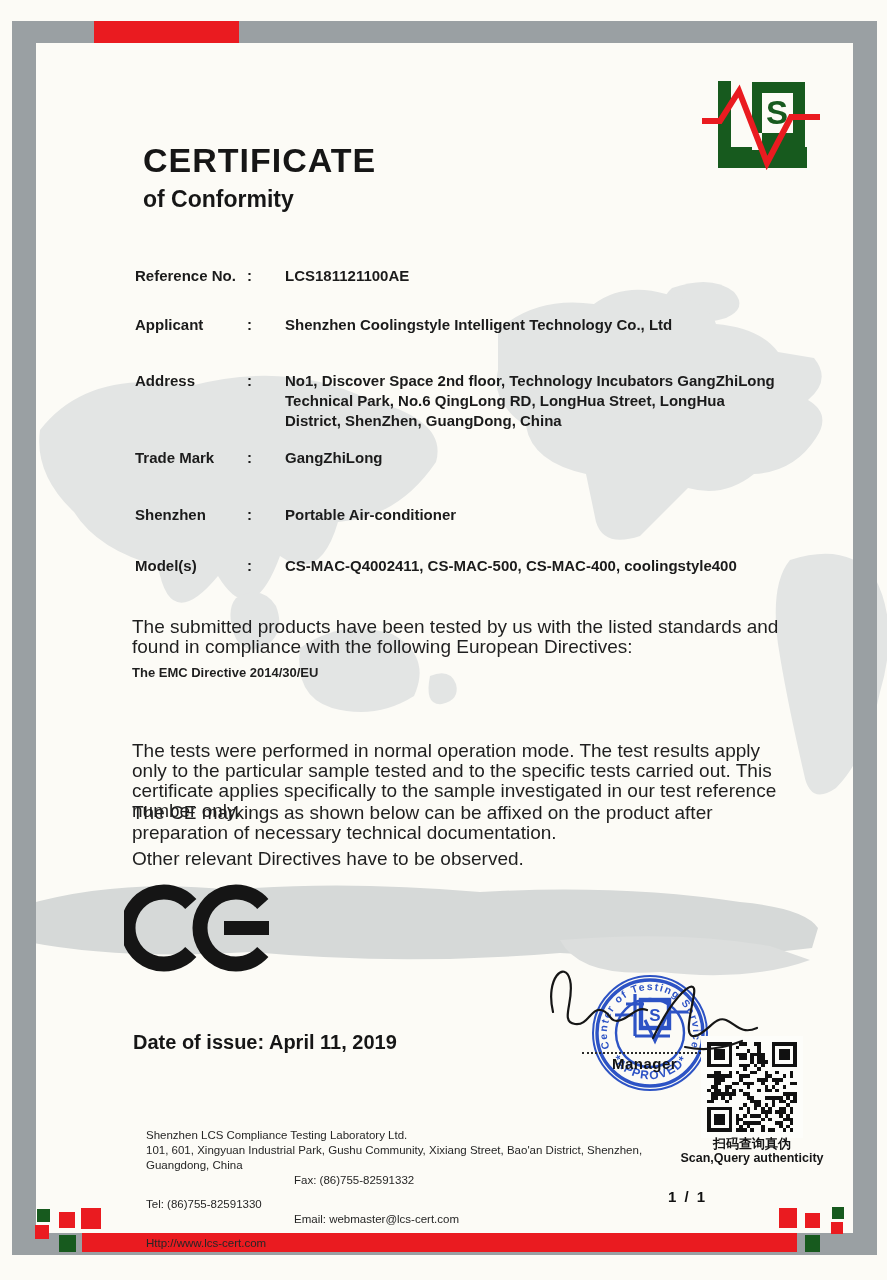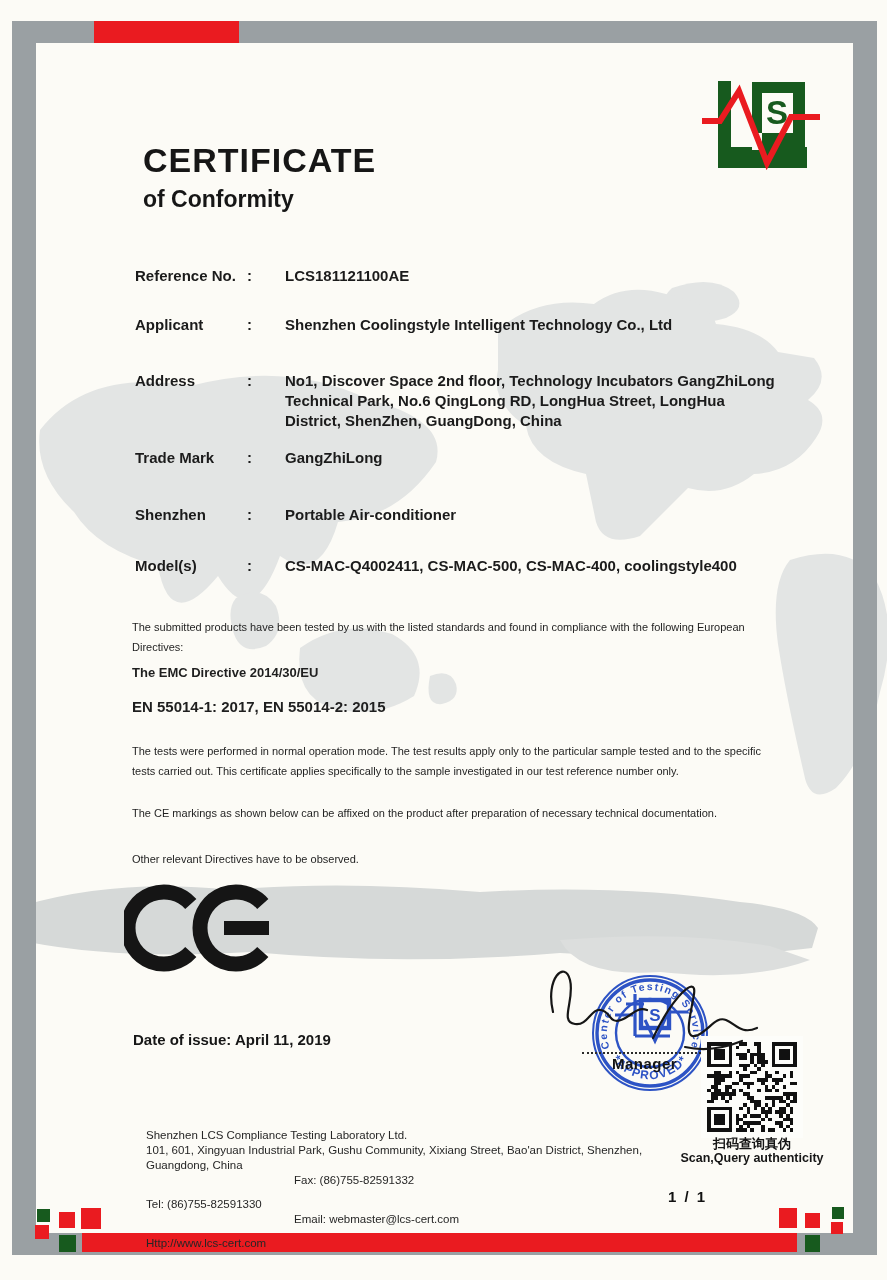--- a/index.html
+++ b/index.html
@@ -19,28 +19,28 @@
   .z1{z-index:1;} .z2{z-index:2;} .z3{z-index:3;} .z4{z-index:4;} .z5{z-index:5;}
   
   .title-main{position:absolute;left:143px;top:141px;font-size:34px;font-weight:700;letter-spacing:1px;color:#161616;}
   .title-sub{position:absolute;left:143px;top:186px;font-size:23px;font-weight:700;color:#161616;}
   
   .frow{position:absolute;left:135px;width:670px;font-size:15px;font-weight:700;line-height:20px;color:#1b1b1b;}
   .flabel{position:absolute;left:0;top:0;white-space:nowrap;}
   .fcolon{position:absolute;left:112px;top:0;}
   .fvalue{position:absolute;left:150px;top:0;width:494px;}
   
-  .para{position:absolute;left:132px;width:650px;font-size:11px;line-height:20px;color:#1f1f1f;}
+  .para{position:absolute;left:132px;width:650px;font-size:19px;line-height:20px;color:#1f1f1f;}
   .bold{font-weight:700;}
   
   .footer{position:absolute;left:146px;top:1128px;width:560px;font-size:11.5px;line-height:15px;color:#262626;}
   .contact-row{display:flex;}
   .contact-row .c1{width:148px;margin-top:24px;}
   .page-num{position:absolute;left:668px;top:1174px;font-size:15px;font-weight:700;letter-spacing:2px;color:#111;margin-top:14px;}
-  .date-line{position:absolute;left:133px;top:1031px;font-size:15px;font-weight:700;color:#161616;}
+  .date-line{position:absolute;left:133px;top:1031px;font-size:20px;font-weight:700;color:#161616;}
   
   .dotline{position:absolute;left:582px;top:1052px;width:127px;border-top:2px dotted #2a2a2a;}
   .manager{position:absolute;left:612px;top:1055px;font-size:15px;font-weight:600;color:#141414;letter-spacing:0.5px;}
   
   .qrbox{position:absolute;left:701px;top:1036px;width:102px;height:102px;background:#fdfdfa;}
   .qrbox svg{position:absolute;left:6px;top:6px;}
   .qr-cap-zh{position:absolute;left:672px;top:1135px;width:160px;text-align:center;font-size:13px;font-weight:700;color:#161616;}
   .qr-cap-en{position:absolute;left:672px;top:1151px;width:160px;text-align:center;font-size:12.5px;font-weight:700;color:#161616;}
 </style>
 </head>
@@ -121,21 +121,20 @@
     <span class="fvalue">Portable Air-conditioner</span>
   </div>
   <div class="frow z2" style="top:556px;">
     <span class="flabel">Model(s)</span>
     <span class="fcolon">:</span>
     <span class="fvalue">CS-MAC-Q4002411, CS-MAC-500, CS-MAC-400, coolingstyle400</span>
   </div>
 
   <div class="para z2" style="top:617px;">The submitted products have been tested by us with the listed standards and found in compliance with the following European Directives:</div>
   <div class="para bold z2" style="top:663px;font-size:13px;">The EMC Directive 2014/30/EU</div>
-  <div class="para bold z2" style="top:697px;font-size:15px;">EN 55014-1: 2017, EN 55014-2: 2015</div>
   <div class="para z2" style="top:741px;">The tests were performed in normal operation mode. The test results apply only to the particular sample tested and to the specific tests carried out. This certificate applies specifically to the sample investigated in our test reference number only.</div>
   <div class="para z2" style="top:803px;">The CE markings as shown below can be affixed on the product after preparation of necessary technical documentation.</div>
   <div class="para z2" style="top:849px;">Other relevant Directives have to be observed.</div>
 
   <svg class="abs z2" style="left:124px;top:878px;" width="152" height="100" viewBox="0 0 152 100">
     <path d="M66.8,25.9 A36,36 0 0 0 4,50 A36,36 0 0 0 66.8,74.1" fill="none" stroke="#151515" stroke-width="15"></path>
     <path d="M138.8,25.9 A36,36 0 0 0 76,50 A36,36 0 0 0 138.8,74.1" fill="none" stroke="#151515" stroke-width="15"></path>
     <rect x="100" y="43" width="45" height="14" fill="#151515"></rect>
   </svg>
 

